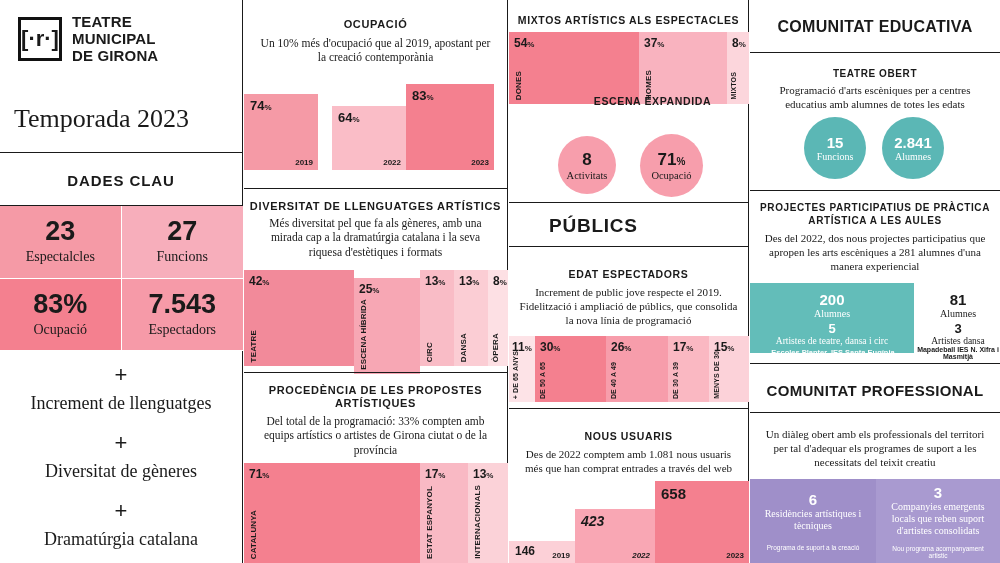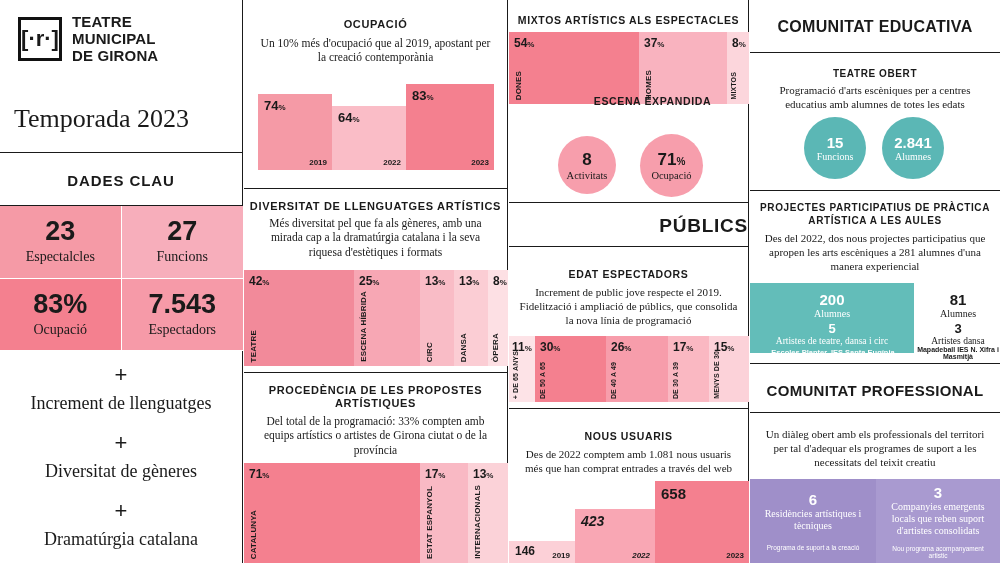--- a/index.html
+++ b/index.html
@@ -82,21 +82,21 @@
   .c3-title { position:absolute; left:0; right:0; font-size:10.5px; }
   .c3-txt { position:absolute; left:10px; right:10px; font-size:11px; }
   .circle {
     position:absolute; border-radius:50%; background:#f79eac;
     display:flex; flex-direction:column; align-items:center; justify-content:center;
   }
   .circle .n { font-family:"Liberation Sans", sans-serif; font-weight:bold; font-size:17px; }
   .circle .n .u { font-size:10px; }
   .circle .l { font-size:10.5px; }
   .publics { position:absolute; left:0; right:0; font-family:"Liberation Sans", sans-serif;
-             font-weight:bold; font-size:19px; text-align:right; letter-spacing:.04em;padding-left:40px; }
+             font-weight:bold; font-size:19px; text-align:left; letter-spacing:.04em;padding-left:40px; }
 
   
   #col4 { left:750px; width:250px; }
   .c4-h { position:absolute; left:0; right:0; text-align:center;
           font-family:"Liberation Sans", sans-serif; font-weight:bold; font-size:16px; letter-spacing:.02em; }
   .c4-title { position:absolute; left:0; right:0; font-size:10px; }
   .c4-txt { position:absolute; left:10px; right:10px; font-size:11px; }
   .tealcircle { position:absolute; width:62px; height:62px; border-radius:50%;
                 background:#5bb7b5; display:flex; flex-direction:column;
                 align-items:center; justify-content:center; color:#fff; }
@@ -154,21 +154,21 @@
     <div class="plus" style="top:498px;">+</div>
     <div class="bigline" style="top:529px;">Dramatúrgia catalana</div>
   </div>
 
   <div class="col" id="col2">
 
     <div class="sect-title c2-title" style="top:18px;">OCUPACIÓ</div>
     <div class="body-txt c2-txt" style="top:36px;">Un 10% més d'ocupació que al 2019, apostant per la creació contemporània</div>
 
     <div class="occ-chart" style="top:76px; height:94px;">
-      <div class="bar" style="left:14px; width:74px; height:76px; background:#f59aa6;">
+      <div class="bar" style="left:0; width:74px; height:76px; background:#f59aa6;">
         <span class="v">74<span class="u">%</span></span>
         <span class="yr">2019</span>
       </div>
       <div class="bar" style="left:88px; width:74px; height:64px; background:#fabdc7;">
         <span class="v">64<span class="u">%</span></span>
         <span class="yr">2022</span>
       </div>
       <div class="bar" style="left:162px; width:88px; height:86px; background:#f4808f;">
         <span class="v">83<span class="u">%</span></span>
         <span class="yr">2023</span>
@@ -178,21 +178,21 @@
     <div class="hline" style="top:188px;"></div>
 
     <div class="sect-title c2-title" style="top:200px;">DIVERSITAT DE LLENGUATGES ARTÍSTICS</div>
     <div class="body-txt c2-txt" style="top:216px;">Més diversitat pel que fa als gèneres, amb una mirada cap a la dramatúrgia catalana i la seva riquesa d'estètiques i formats</div>
 
     <div class="hstack" style="left:0; top:270px; width:264px; height:96px;">
       <div class="hseg" style="width:110px; background:#f28a9a;">
         <span class="v">42<span class="u">%</span></span>
         <span class="vlabel" style="position:absolute; left:5px; bottom:4px; font-size:8px;">TEATRE</span>
       </div>
-      <div class="hseg" style="width:66px; background:#f7a7b4;">
+      <div class="hseg" style="width:66px; background:#f7a7b4;margin-top:8px;">
         <span class="v">25<span class="u">%</span></span>
         <span class="vlabel" style="position:absolute; left:5px; bottom:4px; font-size:8px;">ESCENA HÍBRIDA</span>
       </div>
       <div class="hseg" style="width:34px; background:#f9bcc6;">
         <span class="v">13<span class="u">%</span></span>
         <span class="vlabel" style="position:absolute; left:5px; bottom:4px; font-size:8px;">CIRC</span>
       </div>
       <div class="hseg" style="width:34px; background:#fbcdd4;">
         <span class="v">13<span class="u">%</span></span>
         <span class="vlabel" style="position:absolute; left:5px; bottom:4px; font-size:8px;">DANSA</span>

